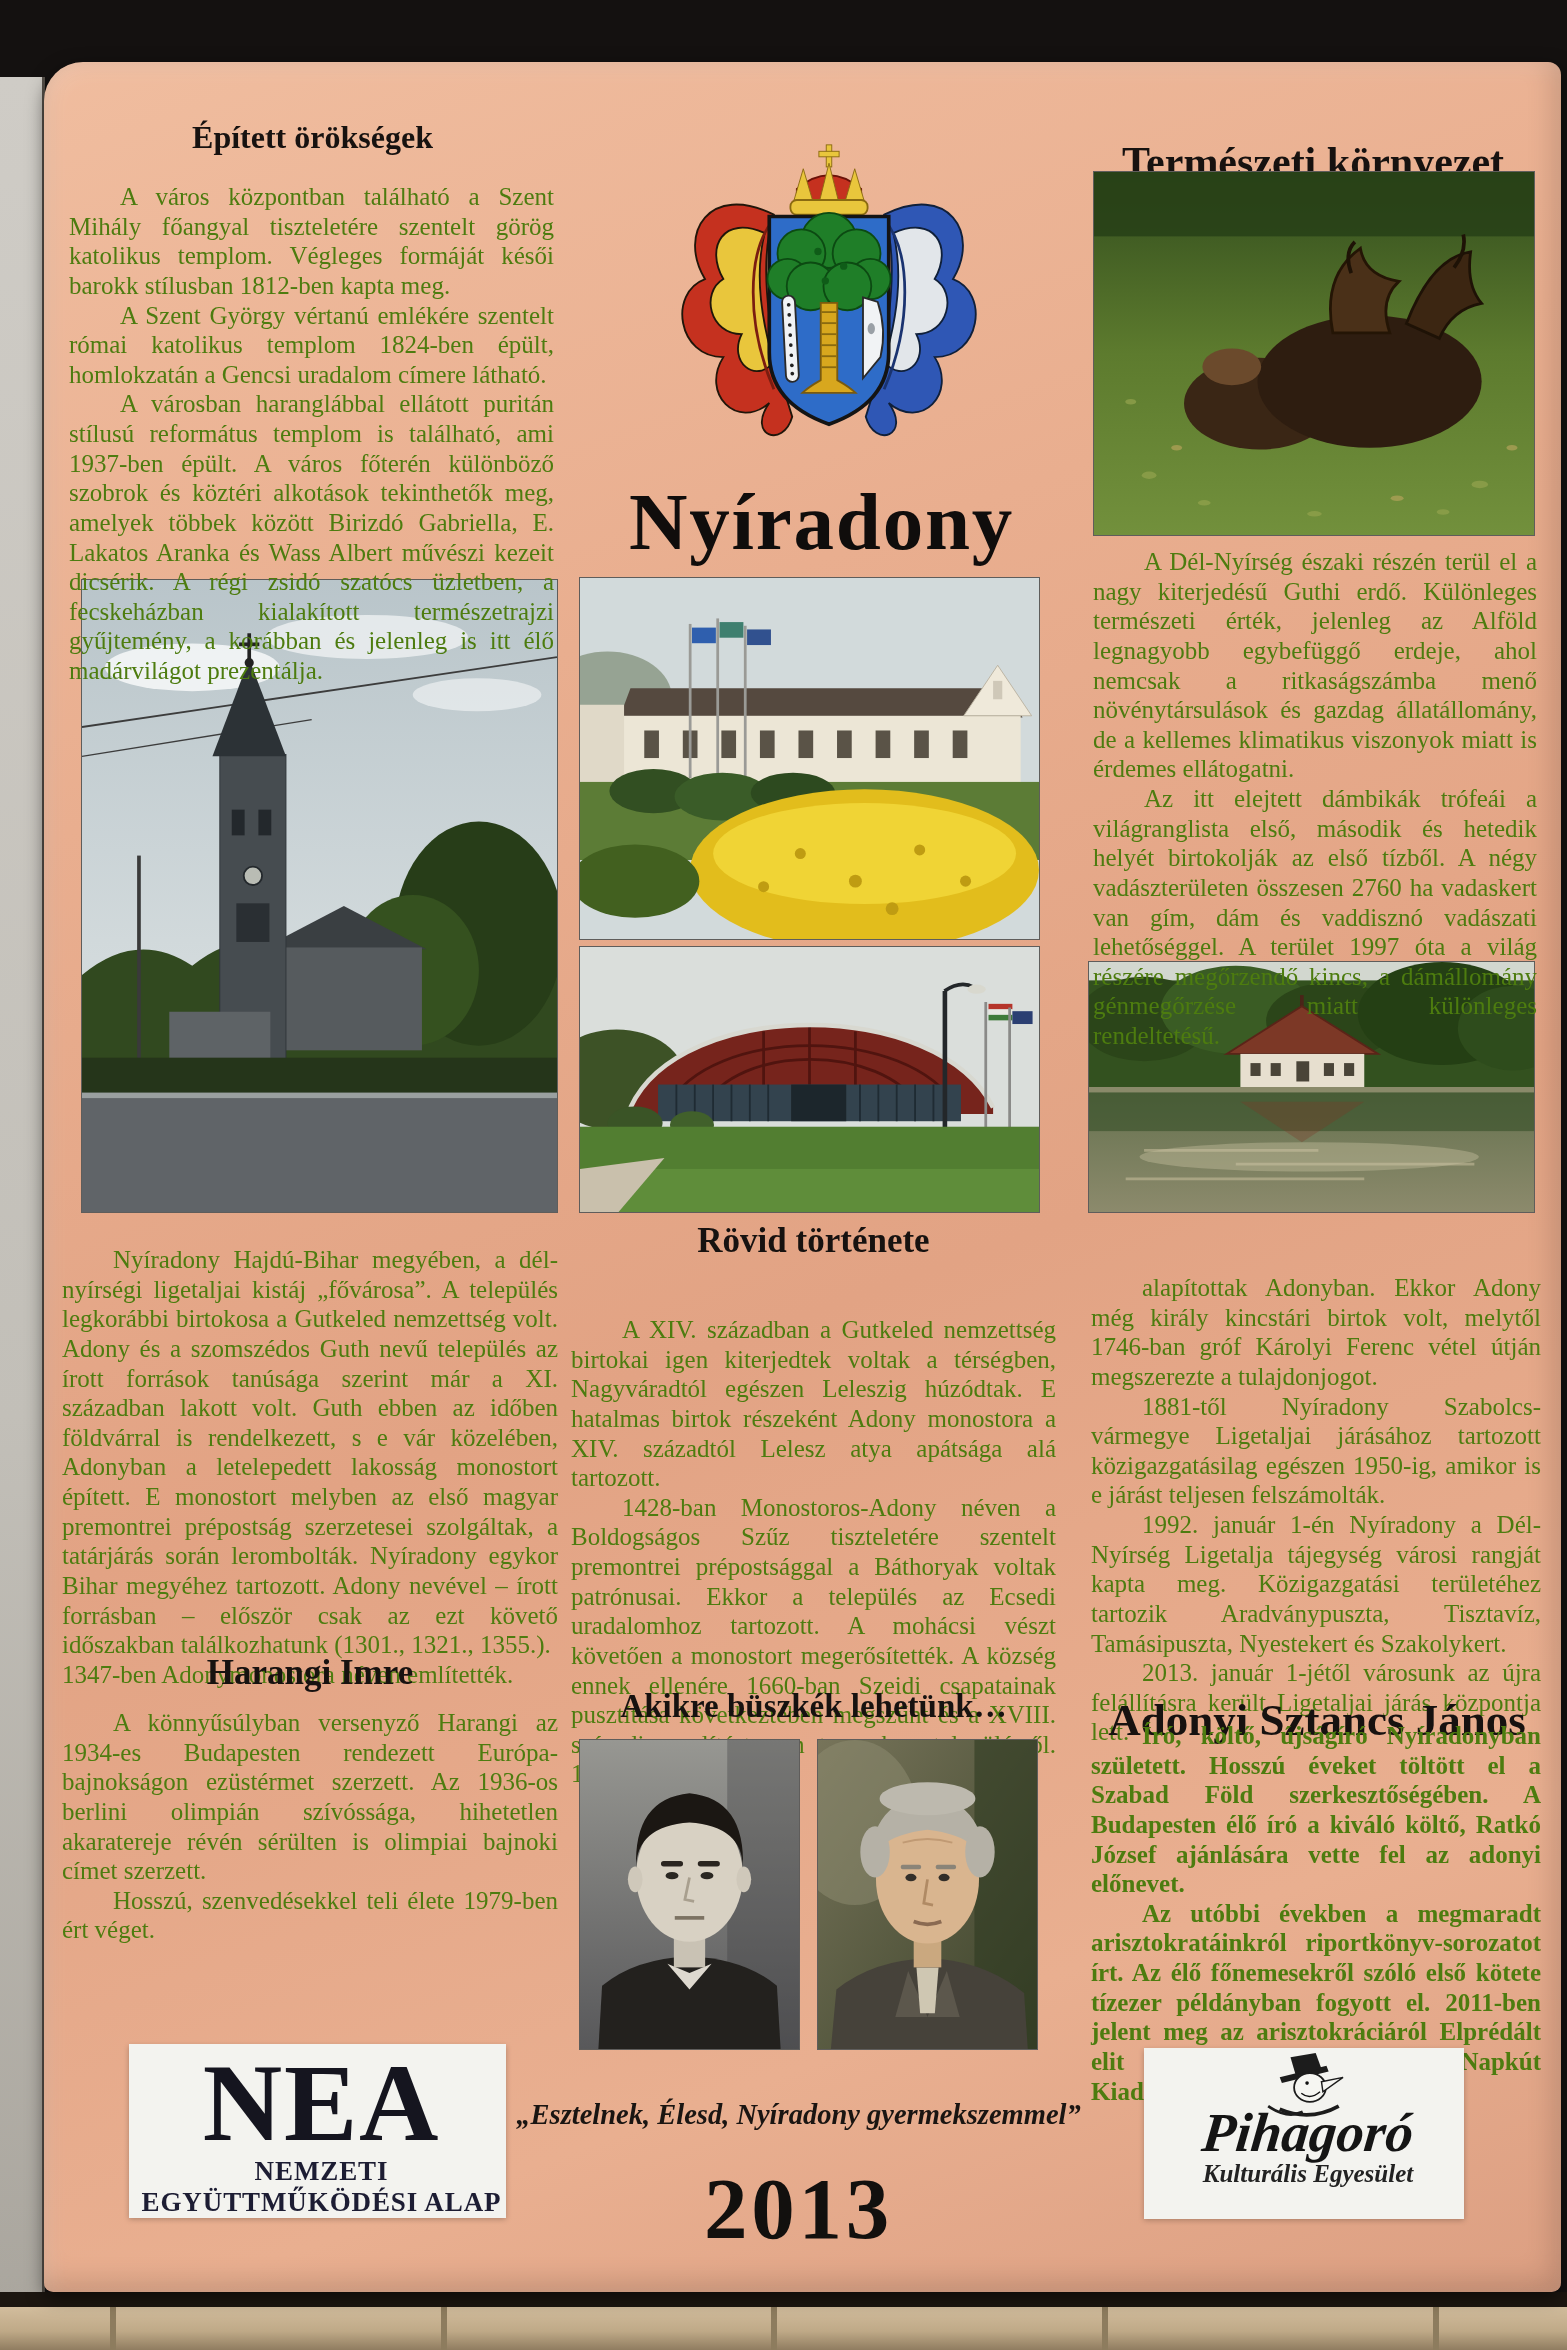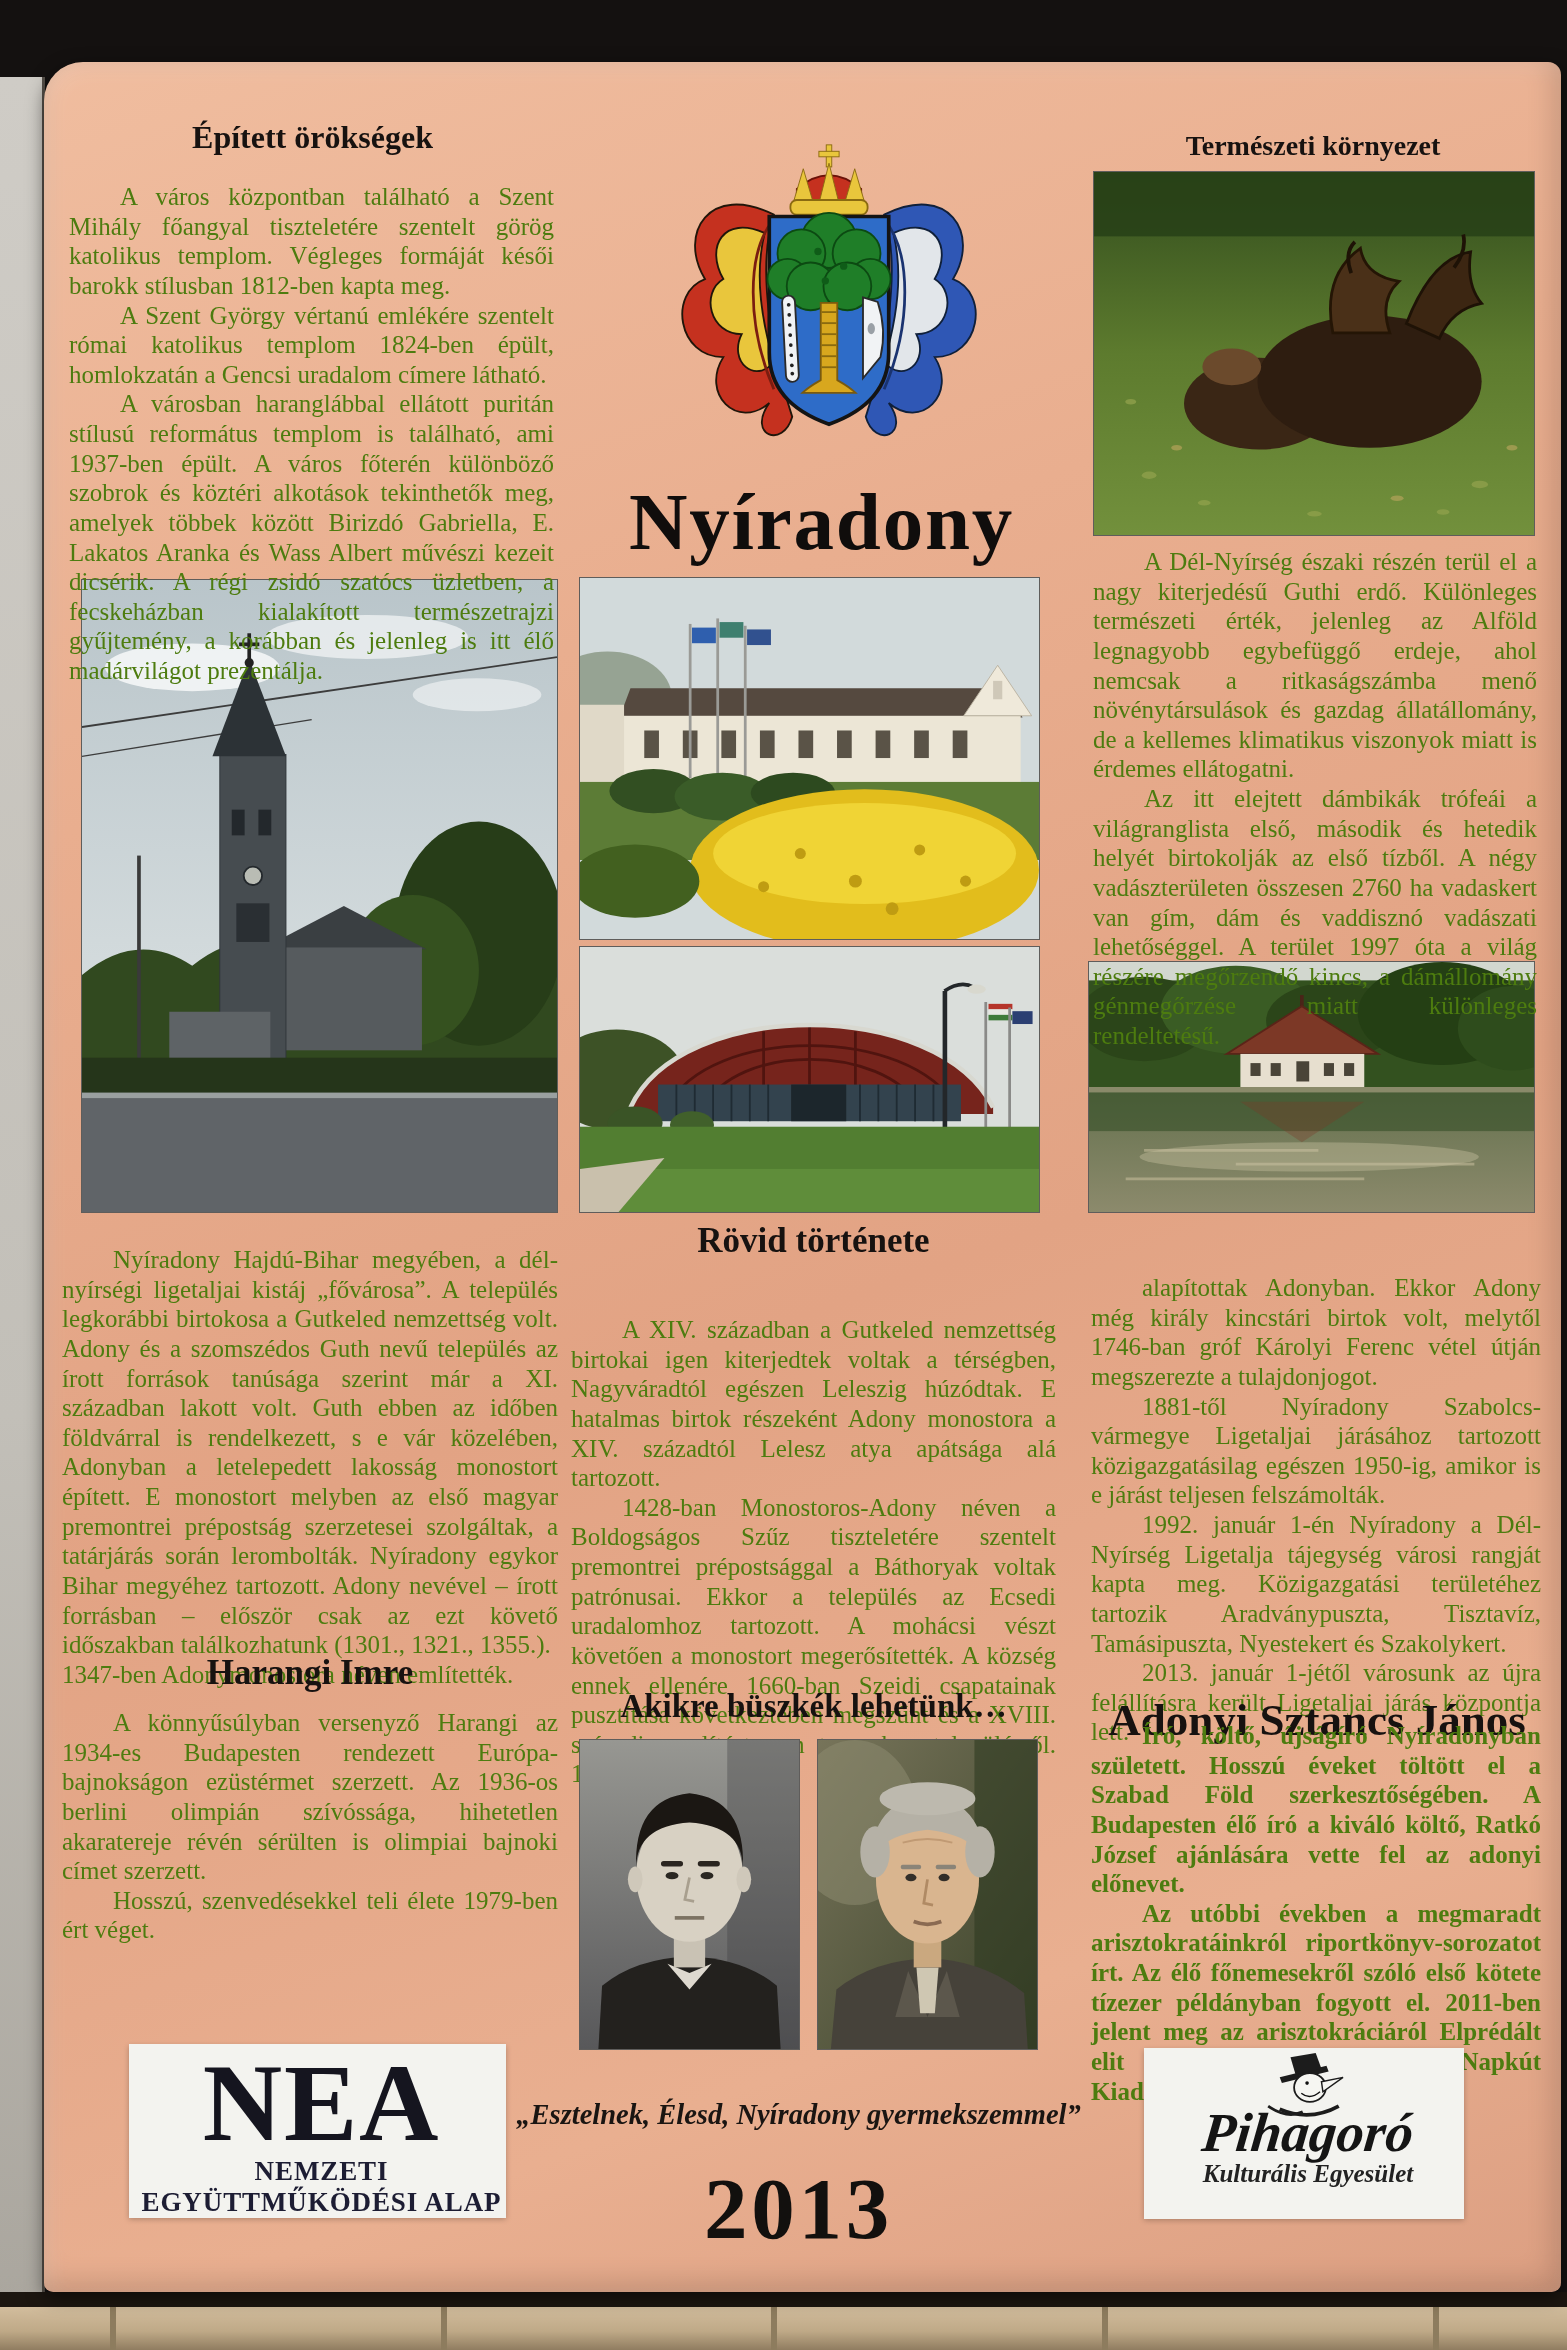--- a/index.html
+++ b/index.html
@@ -46,21 +46,21 @@
   <div class="grout" style="left:110px"></div>
   <div class="grout" style="left:441px"></div>
   <div class="grout" style="left:771px"></div>
   <div class="grout" style="left:1102px"></div>
   <div class="grout" style="left:1433px"></div>
 </div>
 
 <div class="abs poster"></div>
 
 <div class="abs h1" style="left:69px;top:119px;width:487px;font-size:32px;">Épített örökségek</div>
-<div class="abs h1" style="left:1093px;top:130px;width:440px;font-size:28px;">Természeti környezet</div>
+<div class="abs h1" style="left:1093px;top:138px;width:440px;font-size:42px;">Természeti környezet</div>
 
 <div class="abs" style="left:636px;top:132px;width:386px;height:351px;">
 <svg width="386" height="351" viewBox="0 0 420 382">
 
   <g stroke="#20160a" stroke-width="2">
     <path d="M150,90 C80,55 45,110 75,160 C35,175 45,245 95,245 C70,285 110,325 145,295 C120,330 160,345 170,310 C150,250 130,150 150,90 Z" fill="#c5311f"></path>
     <path d="M140,110 C95,90 75,125 95,160 C70,175 80,220 115,220 C100,250 130,275 150,250 C135,200 130,150 140,110 Z" fill="#e9c63c"></path>
     <path d="M150,95 C120,130 120,210 150,280" fill="none" stroke="#7a1d10" stroke-width="3"></path>
   </g>
 

